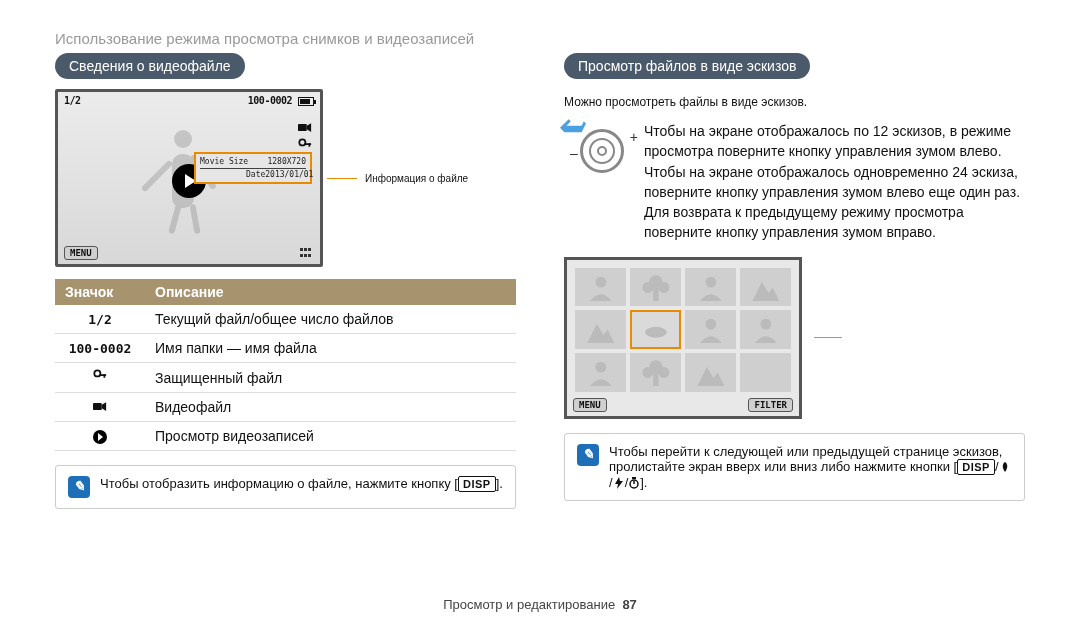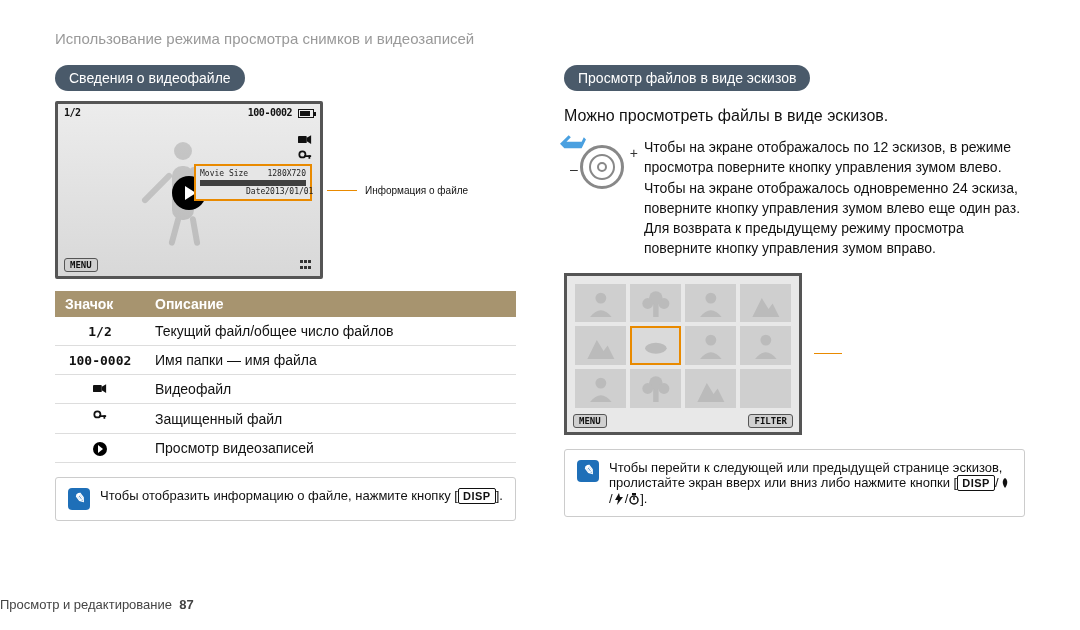--- a/index.html
+++ b/index.html
@@ -1,39 +1,39 @@
 <!DOCTYPE html>
 <html><head>
 <meta charset="utf-8">
 <style>
   * { box-sizing: border-box; margin: 0; padding: 0; }
   body { font-family: Arial, sans-serif; background: #fff; width: 1080px; height: 630px; position: relative; color: #111; }
   .page { padding: 30px 55px 0 55px; }
-  .breadcrumb { color: #999; font-size: 15px; margin-bottom: 18px; }
+  .breadcrumb { color: #999; font-size: 15px; margin-bottom: 6px; }
   .cols { display: flex; gap: 48px; }
   .col { flex: 1; min-width: 0; }
   .pill { display: inline-block; background: #4a5a6a; color: #fff; padding: 5px 14px; border-radius: 14px; font-size: 14px; margin-bottom: 10px; }
   .scr-wrap { display: flex; align-items: center; gap: 8px; margin-bottom: 12px; }
   .camscreen { width: 268px; height: 178px; border: 3px solid #555; border-radius: 2px; background: linear-gradient(#ececec,#d8d8d8); position: relative; }
   .camscreen .top { position: absolute; top: 4px; left: 6px; right: 6px; display: flex; justify-content: space-between; font: bold 10px/1 monospace; color: #111; letter-spacing: -0.5px; }
   .camscreen .top .right { display: flex; gap: 6px; align-items: center; }
   .batt { width: 16px; height: 9px; border: 1px solid #111; position: relative; }
   .batt:after { content:""; position:absolute; right:-3px; top:2px; width:2px; height:4px; background:#111; }
   .batt .fill { position:absolute; left:1px; top:1px; bottom:1px; width:10px; background:#111; }
   .camscreen .playbtn { position: absolute; left: 50%; top: 52%; transform: translate(-50%,-50%); width: 34px; height: 34px; border-radius: 50%; background: #000; display:flex; align-items:center; justify-content:center; }
   .camscreen .playbtn:after { content:""; width:0; height:0; border-left:11px solid #fff; border-top:7px solid transparent; border-bottom:7px solid transparent; margin-left:3px;}
   .camscreen .fig { position:absolute; left:56px; top:24px; width:130px; height:122px; opacity:.35; }
   .fig .leg1 { position:absolute; left:58px; top:88px; width:6px; height:30px; background:#888; transform:rotate(15deg); border-radius:3px;}
   .fig .leg2 { position:absolute; left:78px; top:88px; width:6px; height:30px; background:#888; transform:rotate(-10deg); border-radius:3px;}
   .fig .body { position:absolute; left:58px; top:38px; width:22px; height:54px; background:#888; border-radius:10px;}
   .fig .arm1 { position:absolute; left:40px; top:40px; width:6px; height:40px; background:#888; transform:rotate(45deg); border-radius:3px;}
   .fig .arm2 { position:absolute; left:86px; top:36px; width:6px; height:40px; background:#888; transform:rotate(-35deg); border-radius:3px;}
   .fig .head { position:absolute; left:60px; top:14px; width:18px; height:18px; background:#888; border-radius:50%;}
   .infobox { position:absolute; right:8px; top:60px; width:118px; border:2px solid #e98a00; background:#e6e6e6; font: 8px/1.2 monospace; color:#222; padding:2px 4px;}
-  .infobox .row { display:flex; justify-content:space-between; border-bottom:6px solid #404040; padding:1px 0;}
+  .infobox .row { display:flex; justify-content:space-between; border-bottom:1px solid #404040; padding:1px 0;}
   .infobox .row:last-child { border-bottom:none;margin-left:46px; }
   .sideicons { position:absolute; right:8px; top:30px; font-size:11px; color:#111; text-align:center; line-height:1.3;}
   .sideicons div { margin-bottom:2px; }
   .camscreen .bot { position:absolute; bottom:4px; left:6px; right:6px; display:flex; justify-content:space-between; align-items:center; }
   .menubtn { font: bold 9px monospace; background:#d0d0d0; border:1px solid #555; border-radius:3px; padding:1px 5px; }
   .gridicon { width:14px; height:10px; display:flex; flex-wrap:wrap; gap:1px;}
   .gridicon span { width:3px; height:3px; background:#333; }
   .leadline { width:30px; height:1px; background:#e98a00; margin-left:-4px; }
   .leadlabel { font-size:10px; }
   table.desc { width: 100%; border-collapse: collapse; font-size: 14px; margin-top: 6px; }
@@ -41,41 +41,41 @@
   table.desc th:first-child { width: 90px; }
   table.desc td { padding:6px 10px; border-bottom:1px solid #ddd; vertical-align: middle; }
   table.desc td.icon { text-align:center; font: bold 13px monospace; }
   .camsvg { width:14px; height:11px; }
   .keysvg { width:14px; height:14px; }
   .playsm { display:inline-block; width:14px; height:14px; border-radius:50%; background:#000; position:relative; vertical-align:middle;}
   .playsm:after { content:""; position:absolute; left:5px; top:3px; border-left:5px solid #fff; border-top:4px solid transparent; border-bottom:4px solid transparent;}
   .note { display:flex; gap:10px; border:1px solid #ccc; border-radius:3px; padding:10px 12px; margin-top:14px; font-size:13px; align-items:flex-start; }
   .note .nicon { width:22px; height:22px; border-radius:4px; background:#1e6fb8; color:#fff; font: italic bold 14px/22px serif; text-align:center; flex-shrink:0; }
   .disp { display:inline-block; border:1px solid #111; padding:0 4px; font: bold 11px/14px sans-serif; border-radius:2px; letter-spacing:0.5px;}
-  .col2 .subtitle { font-size:16px; margin: 6px 0 12px; }
+  .col2 .subtitle { font-size:12px; margin: 6px 0 12px; }
   .zoomrow { display:flex; gap:14px; align-items:flex-start; margin-bottom: 14px; }
   .zoomicon { position:relative; width:66px; height:60px; flex-shrink:0; }
   .zoomicon .arrow { position:absolute; left:-4px; top:-4px; width:26px; height:16px; }
   .zoomicon .arrow svg polygon { fill:#4aa0e0; }
   .zoomicon .circleOut { position:absolute; left:16px; top:8px; width:44px; height:44px; border:3px solid #888; border-radius:50%; display:flex; align-items:center; justify-content:center;}
   .zoomicon .circleMid { width:26px; height:26px; border:2px solid #888; border-radius:50%; display:flex; align-items:center; justify-content:center;}
   .zoomicon .circleIn { width:10px; height:10px; border:2px solid #888; border-radius:50%;}
   .zoomicon .minus { position:absolute; left:6px; top:24px; font:14px sans-serif; color:#333;}
   .zoomicon .plus { position:absolute; right:-8px; top:8px; font:14px sans-serif; color:#333;}
   .zoomtext { font-size:14px; line-height:1.45; }
   .thumbrow { display:flex; gap:12px; align-items:center; margin-bottom:12px; }
   .thumbscreen { width:238px; height:162px; border:3px solid #555; background:#e8e8e8; position:relative; flex-shrink:0;}
   .tgrid { position:absolute; left:8px; right:8px; top:8px; bottom:24px; display:grid; grid-template-columns:repeat(4,1fr); grid-template-rows:repeat(3,1fr); gap:4px;}
   .tcell { background:#cfcfcf; display:flex; align-items:center; justify-content:center;}
   .tcell svg { width:70%; height:70%; fill:#bbb;}
   .tcell.sel { outline:2px solid #e98a00; outline-offset:-2px; background:#dadada;}
   .tbot { position:absolute; bottom:4px; left:6px; right:6px; display:flex; justify-content:space-between;}
   .lead2 { width:28px; height:1px; background:#e98a00; }
   .thumbtext { font-size:14px; line-height:1.4; }
-  .footer { position:absolute; bottom:18px; left:0; right:0; text-align:left; font-size:13px; color:#444;}
+  .footer { position:absolute; bottom:18px; left:0; right:0; text-align:center; font-size:13px; color:#444;}
   .footer b { font-weight:bold; }
   .micon { display:inline-block; width:12px; height:12px; vertical-align:-2px; }
 </style>
 </head>
 <body>
 
 <div class="page">
   <div class="breadcrumb">Использование режима просмотра снимков и видеозаписей</div>
   <div class="cols">
 
@@ -146,33 +146,33 @@
         </tr>
         <tr>
               <td class="icon">1/2</td>
               <td>Текущий файл/общее число файлов</td>
             </tr>
         <tr>
               <td class="icon">100-0002</td>
               <td>Имя папки — имя файла</td>
             </tr>
         <tr>
-              <td class="icon"><svg class="camsvg" viewBox="0 0 16 12">
-                  <rect x="0" y="2" width="10" height="8" rx="1" fill="#111"></rect>
-                  <polygon points="10,4 15,1 15,11 10,8" fill="#111"></polygon>
-                </svg></td>
-              <td>Видеофайл</td>
-            </tr>
-        <tr>
               <td class="icon"><svg class="keysvg" viewBox="0 0 16 16">
                   <circle cx="5" cy="5" r="3.5" fill="none" stroke="#111" stroke-width="2"></circle>
                   <rect x="7" y="6" width="8" height="2" fill="#111"></rect>
                   <rect x="12" y="6" width="2" height="4" fill="#111"></rect>
                 </svg></td>
               <td>Защищенный файл</td>
+            </tr>
+        <tr>
+              <td class="icon"><svg class="camsvg" viewBox="0 0 16 12">
+                  <rect x="0" y="2" width="10" height="8" rx="1" fill="#111"></rect>
+                  <polygon points="10,4 15,1 15,11 10,8" fill="#111"></polygon>
+                </svg></td>
+              <td>Видеофайл</td>
             </tr>
         <tr>
               <td class="icon"><span class="playsm"></span></td>
               <td>Просмотр видеозаписей</td>
             </tr>
       </tbody>
         </table>
 
       <div class="note">
         <div class="nicon">✎</div>

